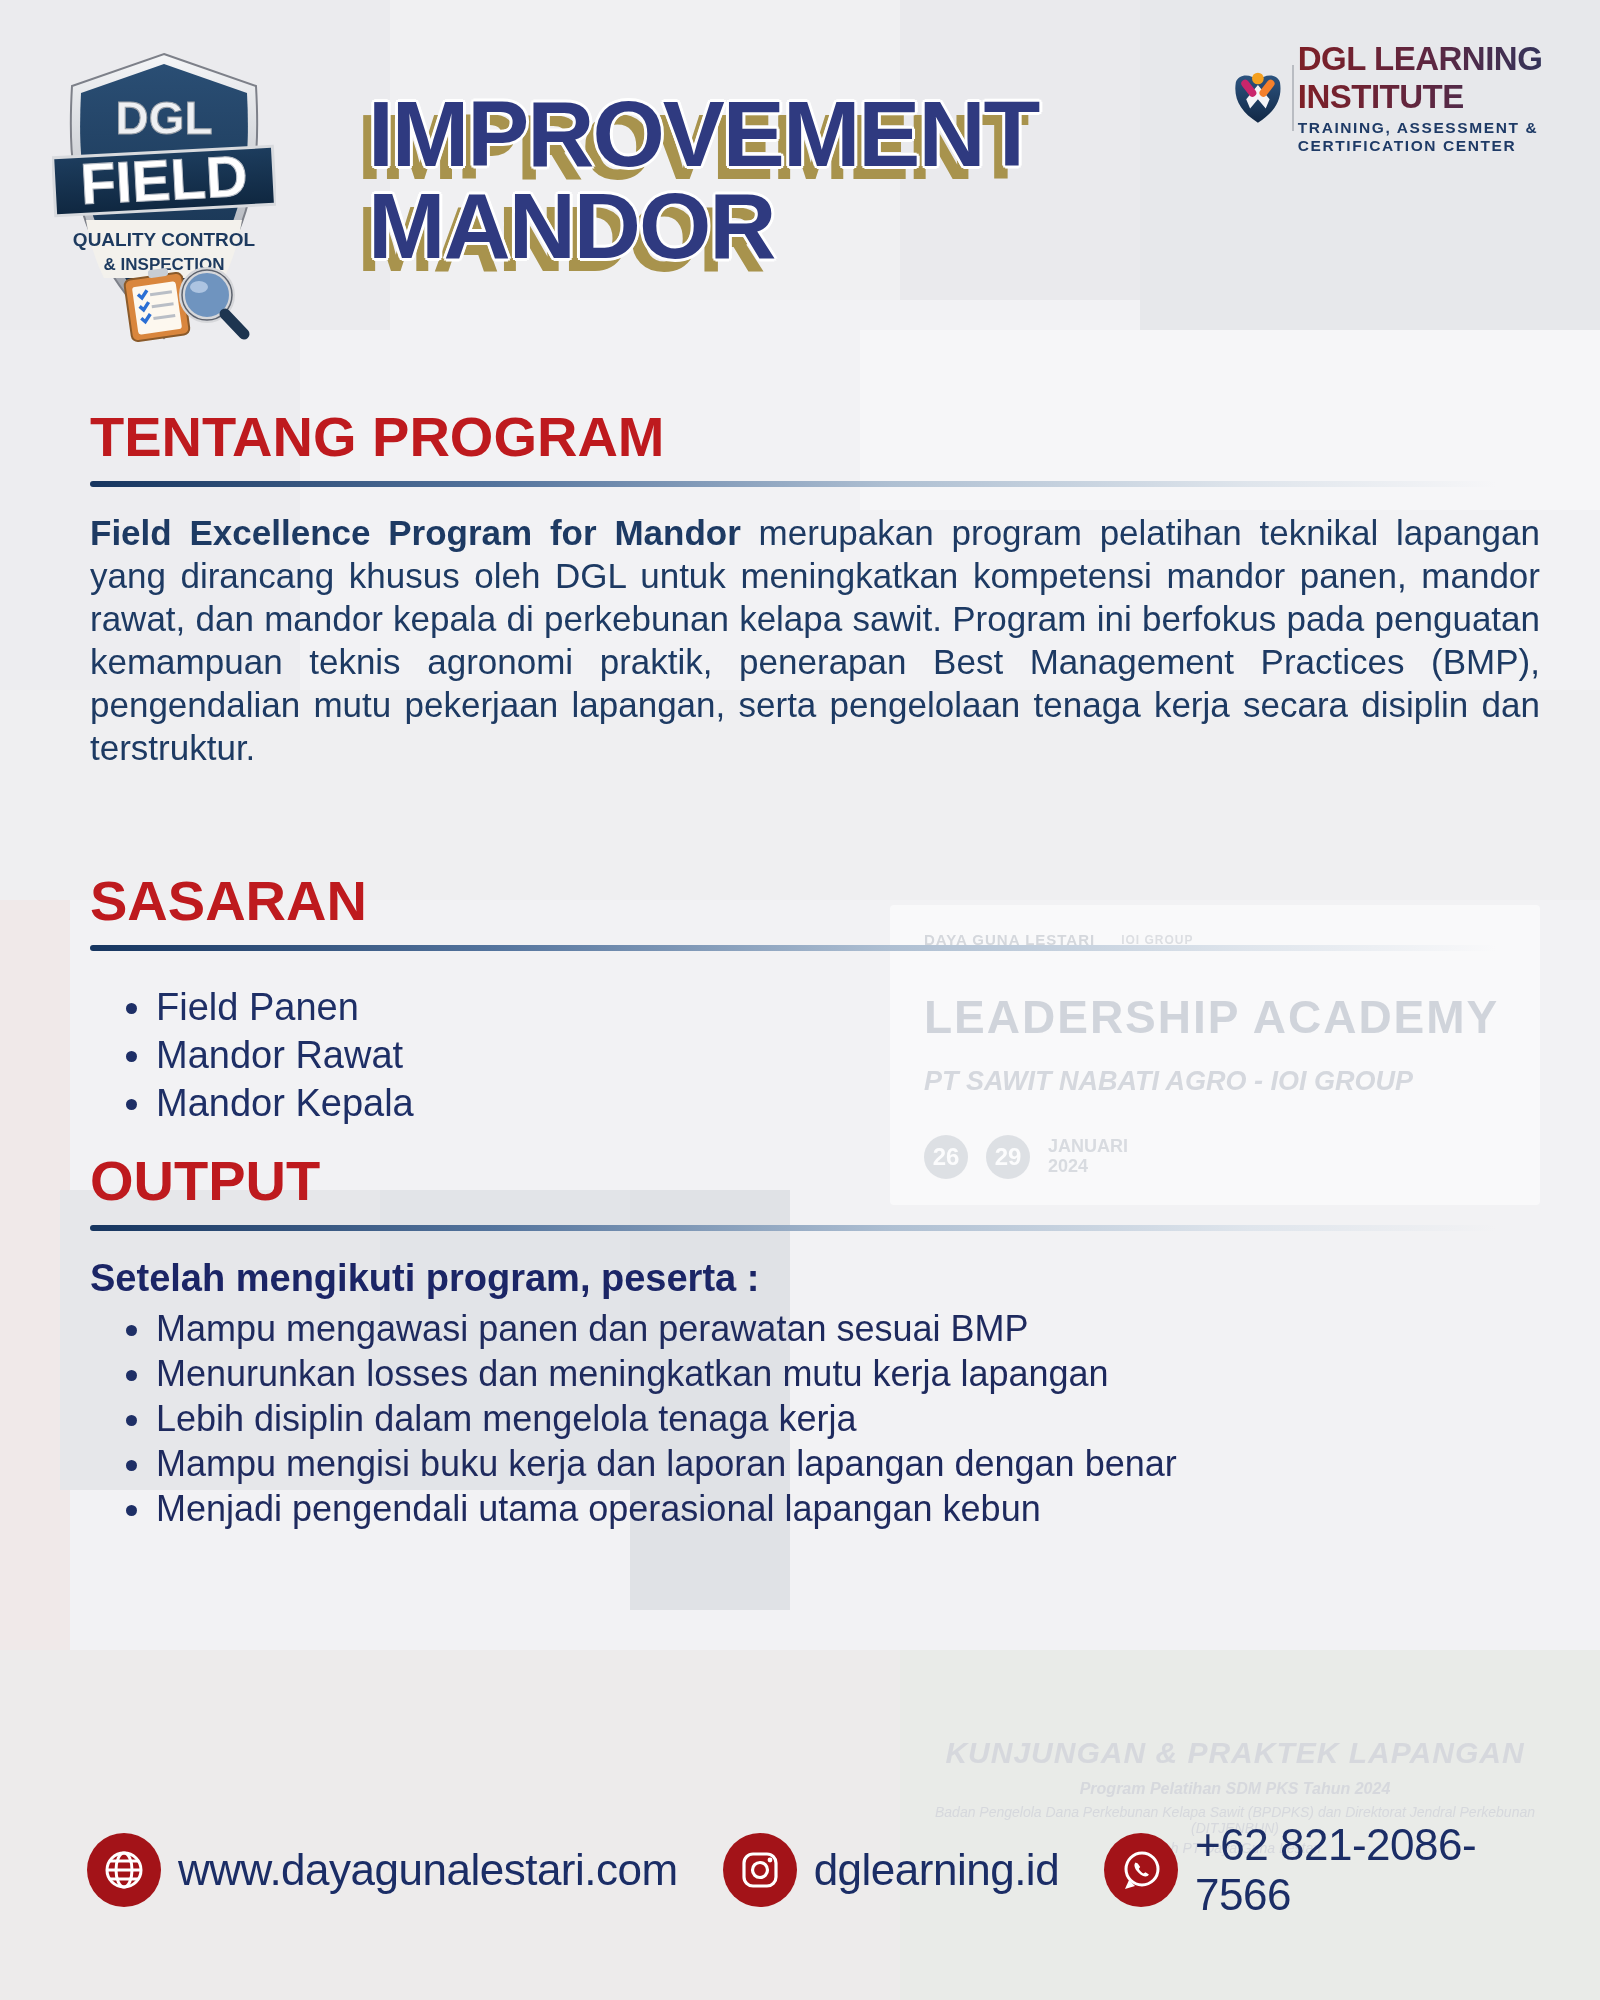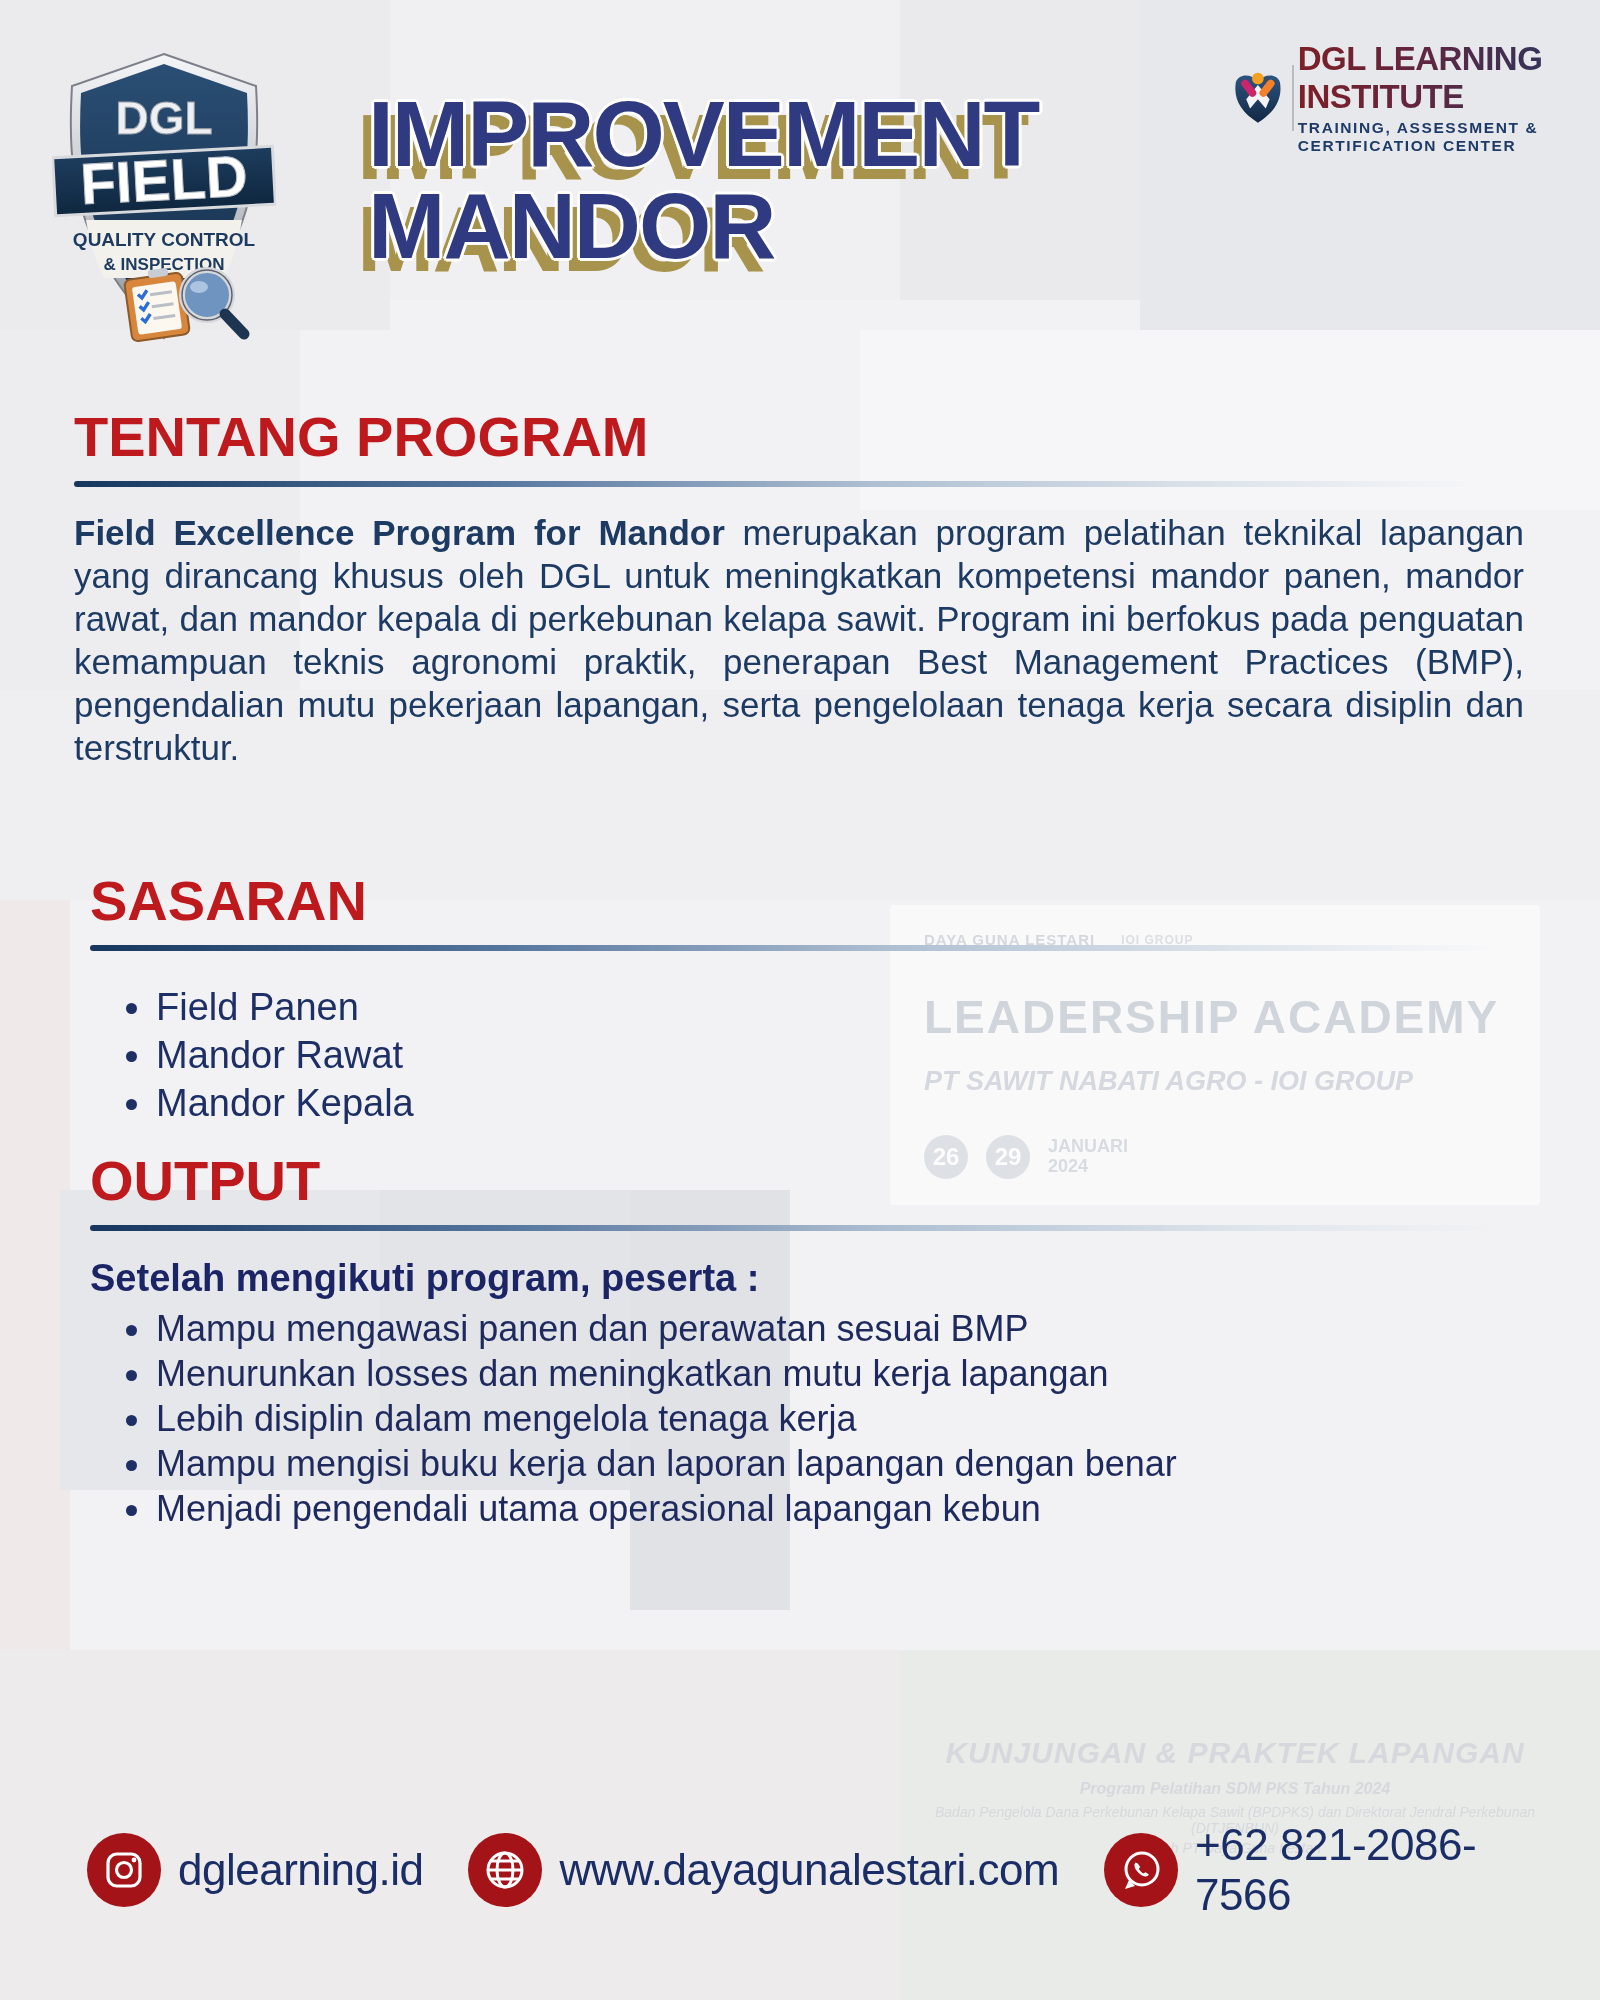--- a/index.html
+++ b/index.html
@@ -48,21 +48,21 @@
     font-size:33px; font-weight:bold; letter-spacing:-0.5px;
     background:linear-gradient(90deg,#7e1f26 0%, #5c2742 45%, #1e3a66 100%);
     -webkit-background-clip:text; background-clip:text; color:transparent;
   }
   .brand-tagline { font-size:15.5px; font-weight:bold; letter-spacing:1.6px; color:#1e3a66; margin-top:3px; }
 
   
   .section-heading { font-size:56px; font-weight:bold; letter-spacing:0px; color:#be1a1e; }
   .heading-rule { height:6px; margin-top:12px; border-radius:3px;
     background:linear-gradient(90deg,#16355f 0%, #54749d 28%, #aebfd2 55%, #dfe5ec 80%, rgba(235,238,242,0) 97%); }
-  .sec-tentang { position:absolute; left:74px; top:404px; width:1450px; }
+  .sec-tentang { position:absolute; left:90px; top:404px; width:1450px; }
   .tentang-body { margin-top:24px; font-size:35px; line-height:43px; color:#1d3a63;
     text-align:justify; text-justify:inter-word; }
   .tentang-body b { font-weight:bold; }
   .sec-sasaran { position:absolute; left:90px; top:868px; width:1450px; }
   .bullet-list { margin-top:32px; list-style:none; }
   .bullet-list li { position:relative; padding-left:66px; color:#1e2f66; }
   .bullet-list li::before { content:""; position:absolute; left:36px; top:0.52em; width:11px; height:11px;
     border-radius:50%; background:#1e2f66; }
   .sasaran-list li { font-size:38px; line-height:48px; }
   .sec-output { position:absolute; left:90px; top:1148px; width:1450px; }
@@ -223,36 +223,36 @@
       <li>Lebih disiplin dalam mengelola tenaga kerja</li>
       <li>Mampu mengisi buku kerja dan laporan lapangan dengan benar</li>
       <li>Menjadi pengendali utama operasional lapangan kebun</li>
     </ul>
   </section>
 
   <div class="footer">
     <div class="contact">
       <svg class="contact-icon" viewBox="0 0 76 76">
         <circle cx="38" cy="38" r="37" fill="#a31318"></circle>
-        <rect x="22" y="22" width="32" height="32" rx="9" fill="none" stroke="#ffffff" stroke-width="3.2"></rect>
-        <circle cx="38" cy="38" r="7.5" fill="none" stroke="#ffffff" stroke-width="3.2"></circle>
-        <circle cx="48" cy="28" r="2.4" fill="#ffffff"></circle>
-      </svg>
-      <span class="contact-label">dglearning.id</span>
-    </div>
-    <div class="contact">
-      <svg class="contact-icon" viewBox="0 0 76 76">
-        <circle cx="38" cy="38" r="37" fill="#a31318"></circle>
         <circle cx="38" cy="38" r="17" fill="none" stroke="#ffffff" stroke-width="3"></circle>
         <ellipse cx="38" cy="38" rx="8" ry="17" fill="none" stroke="#ffffff" stroke-width="3"></ellipse>
         <line x1="21" y1="38" x2="55" y2="38" stroke="#ffffff" stroke-width="3"></line>
         <line x1="23" y1="29" x2="53" y2="29" stroke="#ffffff" stroke-width="3"></line>
         <line x1="23" y1="47" x2="53" y2="47" stroke="#ffffff" stroke-width="3"></line>
       </svg>
       <span class="contact-label">www.dayagunalestari.com</span>
+    </div>
+    <div class="contact">
+      <svg class="contact-icon" viewBox="0 0 76 76">
+        <circle cx="38" cy="38" r="37" fill="#a31318"></circle>
+        <rect x="22" y="22" width="32" height="32" rx="9" fill="none" stroke="#ffffff" stroke-width="3.2"></rect>
+        <circle cx="38" cy="38" r="7.5" fill="none" stroke="#ffffff" stroke-width="3.2"></circle>
+        <circle cx="48" cy="28" r="2.4" fill="#ffffff"></circle>
+      </svg>
+      <span class="contact-label">dglearning.id</span>
     </div>
     <div class="contact">
       <svg class="contact-icon" viewBox="0 0 76 76">
         <circle cx="38" cy="38" r="37" fill="#a31318"></circle>
         <circle cx="39" cy="37" r="16" fill="none" stroke="#ffffff" stroke-width="3"></circle>
         <path d="M26 48 L22 57 L32 54 Z" fill="#ffffff"></path>
         <path d="M32.5 30.5 c-1.5 1.5 -1.5 4.5 1 8 c2.5 3.5 6 5.7 8.8 6 c1.6 0.1 3 -0.7 3.6 -2 l-3.4 -2.2 l-2 1.2 c-1.8 -0.8 -3.8 -2.8 -4.7 -4.7 l1.4 -1.9 l-2.4 -3.4 Z" fill="#ffffff"></path>
       </svg>
       <span class="contact-label">+62 821-2086-7566</span>
     </div>

